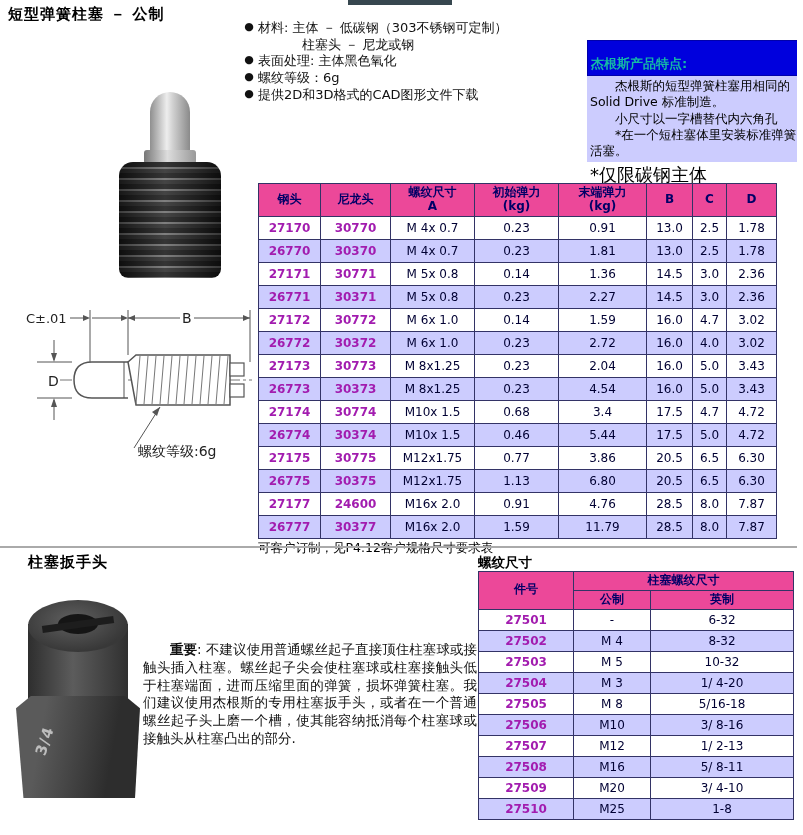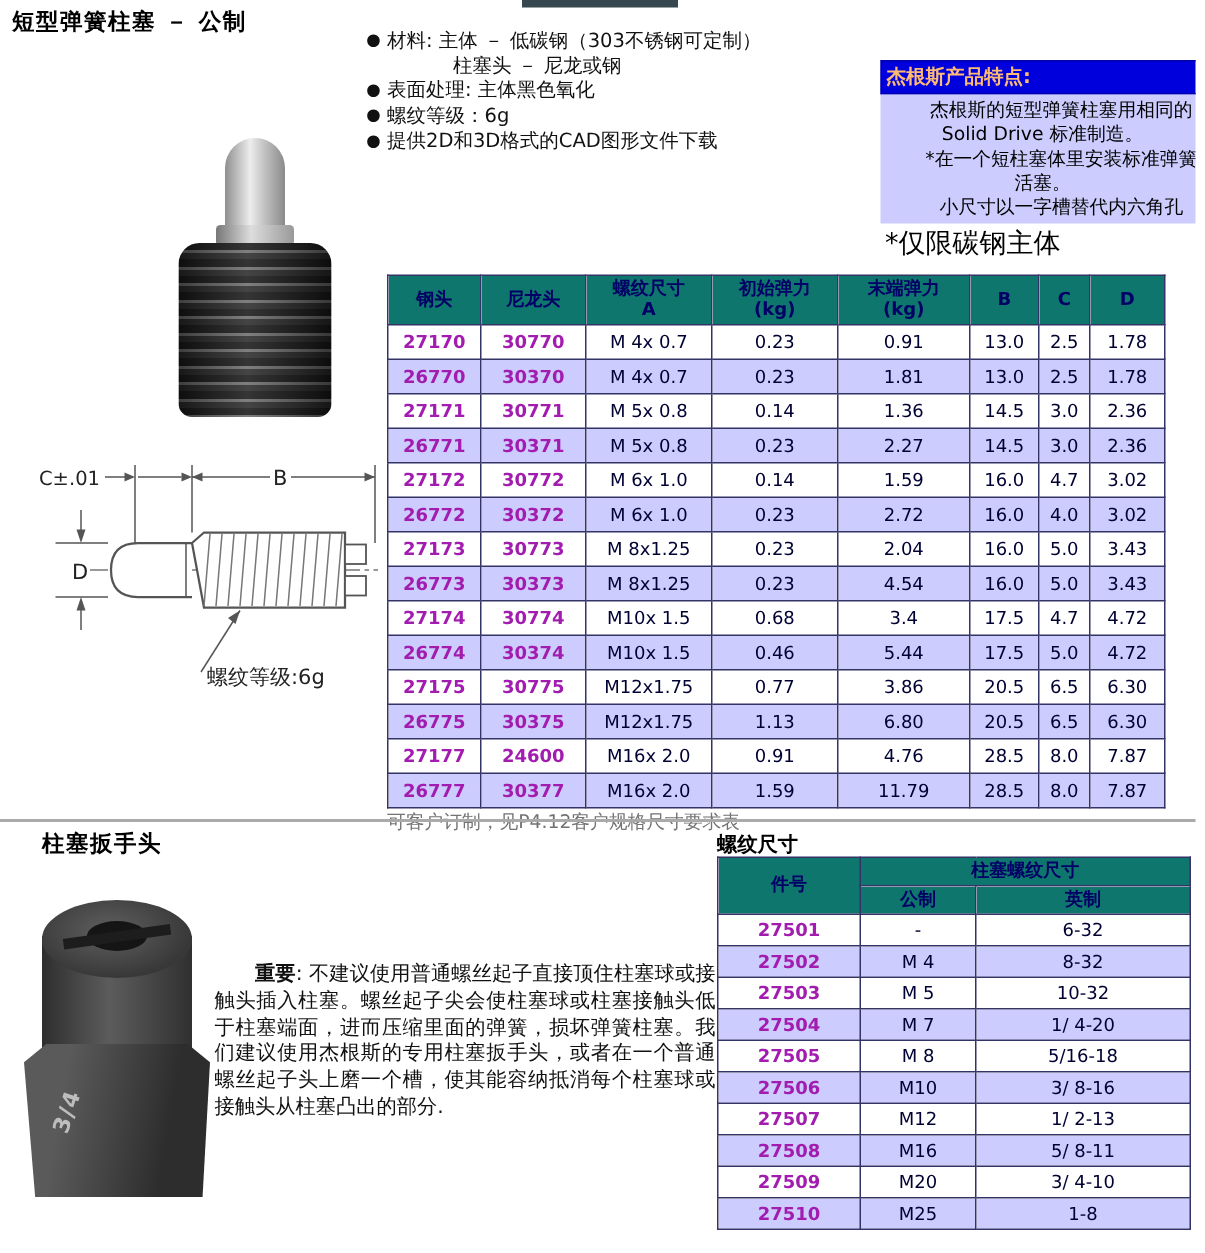--- a/index.html
+++ b/index.html
@@ -15,38 +15,38 @@
   .bullets { font-size:13px; color:#111; line-height:1.28; }
   .bullet-row { display:flex; }
   .bullet-dot { width:18px; text-align:center; font-size:11px; flex:0 0 18px; }
   .bullet-cont { padding-left:62px; }
 
   .legend { font-size:13px; color:#111; line-height:1.12; }
   .legend .ind { padding-left:30px; }
 
   
   .info-box { width:216px; }
-  .info-title { background:#0000dd; color:#fdba74; font-weight:bold; font-size:13px; padding:1px 3px 2px 3px; border:1px solid #0000aa; }
-  .info-body { background:#ccccfe; font-size:12.5px; color:#000; line-height:1.3; padding:2px 3px 3px 3px;text-align:center; }
+  .info-title { background:#0000dd; color:#14b8a6; font-weight:bold; font-size:13px; padding:14px 3px 2px 3px; border:1px solid #0000aa; }
+  .info-body { background:#ccccfe; font-size:12.5px; color:#000; line-height:1.3; padding:2px 3px 3px 3px; }
   .info-body p { text-indent:2em; }
   .info-footnote { font-size:18px; color:#000; padding:1px 3px; }
 
   
   table { border-collapse:collapse; table-layout:fixed; }
   .spec-table td, .spec-table th, .thread-table td, .thread-table th {
     border:1px solid #333366; text-align:center; overflow:hidden; white-space:nowrap;
   }
-  .spec-table th, .thread-table th { background:#0f766e; color:#000066; font-size:12px; font-weight:bold; line-height:1.15; padding:2px 1px; }
+  .spec-table th, .thread-table th { background:#ec4899; color:#000066; font-size:12px; font-weight:bold; line-height:1.15; padding:2px 1px; }
   .spec-table td { font-size:12px; color:#000033; height:23px; padding:0 1px; }
   .thread-table td { font-size:12px; color:#000033; height:21px; padding:0 1px; }
   td.part { color:#a21caf; font-weight:bold; }
   tr.alt td { background:#ccccfe; }
   .sub { font-weight:bold; }
 
-  .note { font-size:12.5px; color:#737373; }
+  .note { font-size:12.5px; color:#000000; }
 
   .divider { border-top:2px solid #aaa; width:803px; }
   .section-title { font-size:15px; font-weight:bold; color:#000; letter-spacing:1px;margin-left:20px; }
   .thread-title { font-size:13.5px; font-weight:bold; color:#000; }
 
   
   .warning { font-size:13.5px; color:#111; line-height:1.32; text-align:justify; }
   .warning p { text-indent:2em; }
   .warning b { font-weight:bold; }
 
@@ -112,22 +112,22 @@
   <div class="abs photo1" style="left:85px; top:80px;">
     <div class="pin"></div>
     <div class="collar"></div>
     <div class="pbody"></div>
   </div>
 
   <div class="abs info-box" style="left:587px; top:40px;">
     <div class="info-title">杰根斯产品特点:</div>
     <div class="info-body">
       <p>杰根斯的短型弹簧柱塞用相同的Solid Drive 标准制造。</p>
+      <p>小尺寸以一字槽替代内六角孔</p>
       <p>*在一个短柱塞体里安装标准弹簧活塞。</p>
-      <p>小尺寸以一字槽替代内六角孔</p>
     </div>
     <div class="info-footnote">*仅限碳钢主体</div>
   </div>
 
   <div class="abs" style="left:12px; top:300px;">
     <svg width="245" height="175" viewBox="0 0 245 175">
 
       <line x1="78" y1="10" x2="78" y2="62" stroke="#555" stroke-width="1"></line>
       <line x1="116" y1="10" x2="116" y2="55" stroke="#555" stroke-width="1"></line>
       <line x1="238" y1="10" x2="238" y2="62" stroke="#555" stroke-width="1"></line>
@@ -402,21 +402,21 @@
             <td>M 4</td>
             <td>8-32</td>
           </tr>
           <tr>
             <td class="part">27503</td>
             <td>M 5</td>
             <td>10-32</td>
           </tr>
           <tr class="alt">
             <td class="part">27504</td>
-            <td>M 7</td>
+            <td>M 3</td>
             <td>1/ 4-20</td>
           </tr>
           <tr>
             <td class="part">27505</td>
             <td>M 8</td>
             <td>5/16-18</td>
           </tr>
           <tr class="alt">
             <td class="part">27506</td>
             <td>M10</td>

